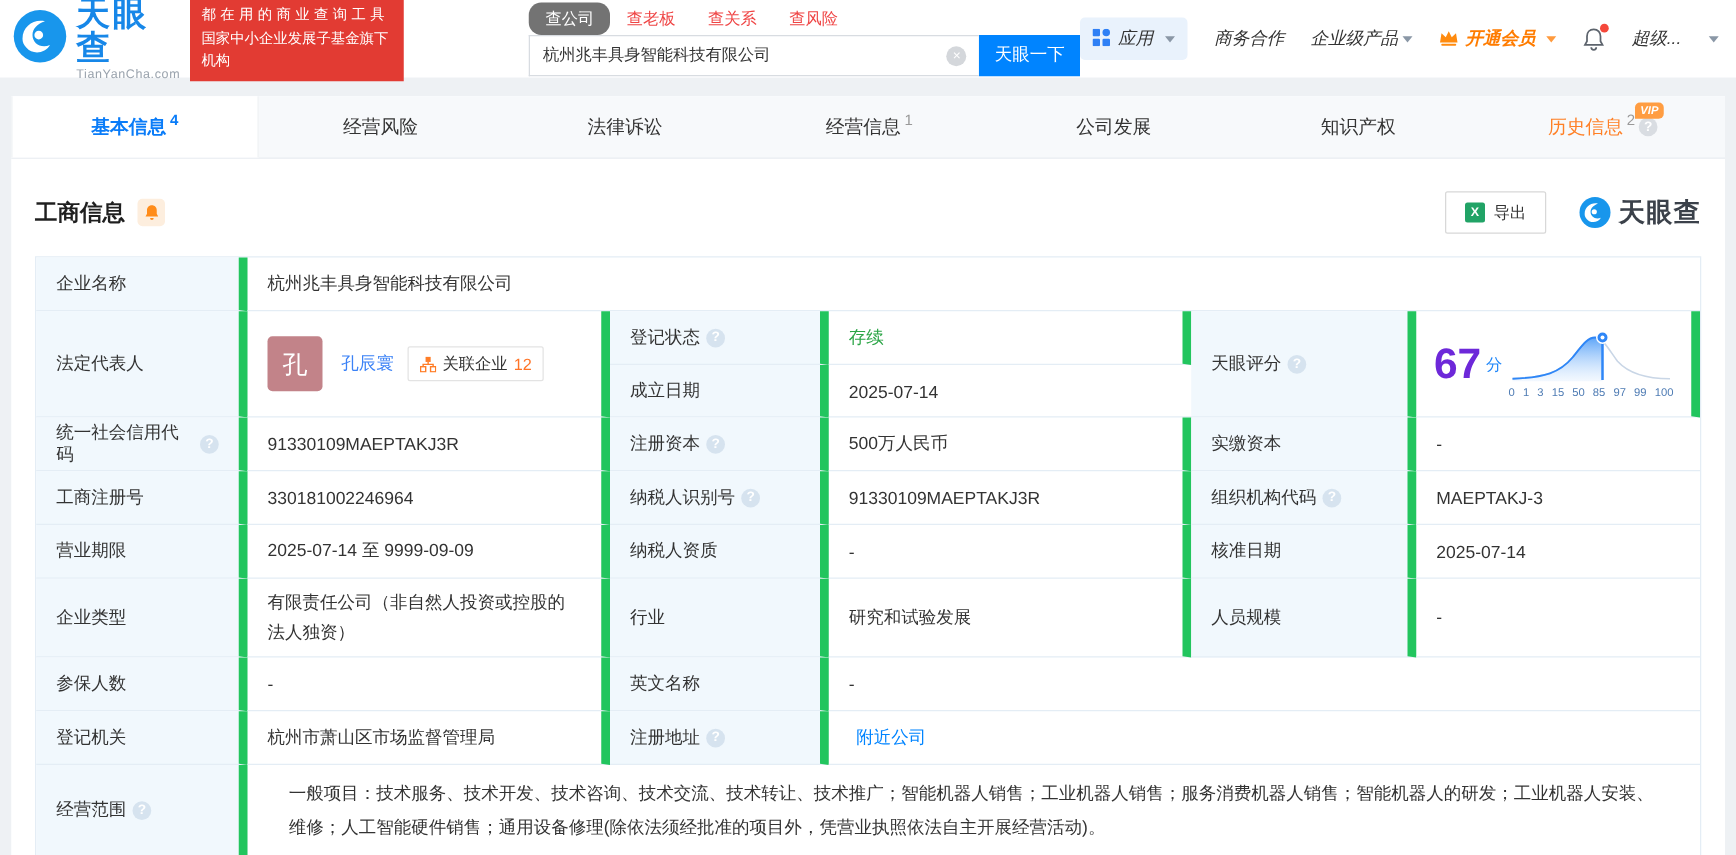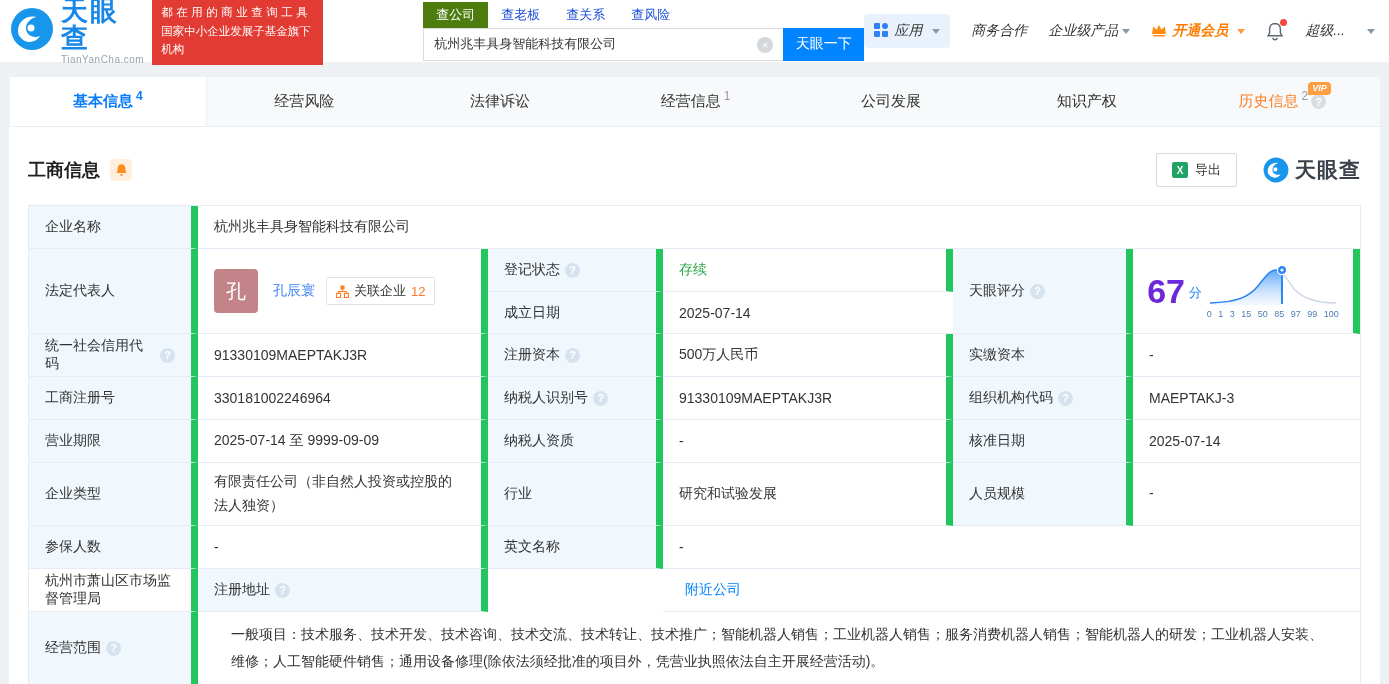--- a/index.html
+++ b/index.html
@@ -9,22 +9,22 @@
   
   .header { height:62px; background:#fff; display:flex; align-items:center; padding:0 14px 0 10px; }
   .logo { display:flex; align-items:center; gap:7px; }
   .logo-name { display:flex; flex-direction:column; line-height:1; }
   .logo-cn { font-size:27px; font-weight:bold; color:#1787e8; letter-spacing:2px; }
   .logo-en { font-size:10px; color:#9aa3ad; margin-top:3px; letter-spacing:.5px; }
   .promo { margin-left:8px; background:#e23b33; color:#fff; padding:6px 9px; font-size:11.5px; line-height:1.6; }
   .promo .l1 { letter-spacing:3.5px; }
   .search-area { margin-left:100px; }
   .search-tabs { display:flex; }
-  .search-tab { font-size:13px; padding:4px 13px; cursor:pointer; color:#1d4ed8; }
-  .search-tab.active { background:#4d7c0f; color:#fff; }
+  .search-tab { font-size:13px; padding:4px 13px; cursor:pointer; color:#ef4444; }
+  .search-tab.active { background:#737373; color:#fff;border-radius:10px; }
   .search-row { display:flex; }
   .search-box { position:relative; }
   .search-input { width:360px; height:33px; border:1px solid #d8dce1; border-right:none; padding:0 32px 0 10px; font-size:13px; color:#333; outline:none; font-family:inherit; }
   .clear-ic { position:absolute; right:10px; top:9px; width:16px; height:16px; border-radius:50%; background:#d4d7db; color:#fff; font-size:11px; line-height:16px; text-align:center; cursor:pointer; }
   .search-btn { width:81px; height:33px; background:#0084ff; color:#fff; border:none; font-size:14px; cursor:pointer; font-family:inherit; }
   .hnav { margin-left:auto; display:flex; align-items:center; gap:21px; font-size:14px; white-space:nowrap;font-style:italic; }
   .apps-pill { display:flex; align-items:center; gap:6px; background:#e9f2fc; border-radius:4px; padding:8px 10px; cursor:pointer; }
   .caret { width:0; height:0; border-left:4px solid transparent; border-right:4px solid transparent; border-top:5px solid #8a97a6; display:inline-block; margin-left:4px; }
   .vip-link { color:#ff7c00; font-weight:bold; display:flex; align-items:center; gap:5px; cursor:pointer; }
   .vip-link .caret { border-top-color:#ff9a3d; }
@@ -341,20 +341,21 @@
     </div>
 
     <div class="row h44">
       <div class="lab">参保人数</div>
       <div class="dash">-</div>
       <div class="lab">英文名称</div>
       <div class="c4-7 dash">-</div>
     </div>
 
     <div class="row h44">
+      <div class="lab">登记机关</div>
       <div>杭州市萧山区市场监督管理局</div>
       <div class="lab">
         <span>注册地址</span>
         <span class="help">?</span>
       </div>
       <div class="c4-7">
         <span class="link" style="margin-left:6px">附近公司</span>
       </div>
     </div>
 

